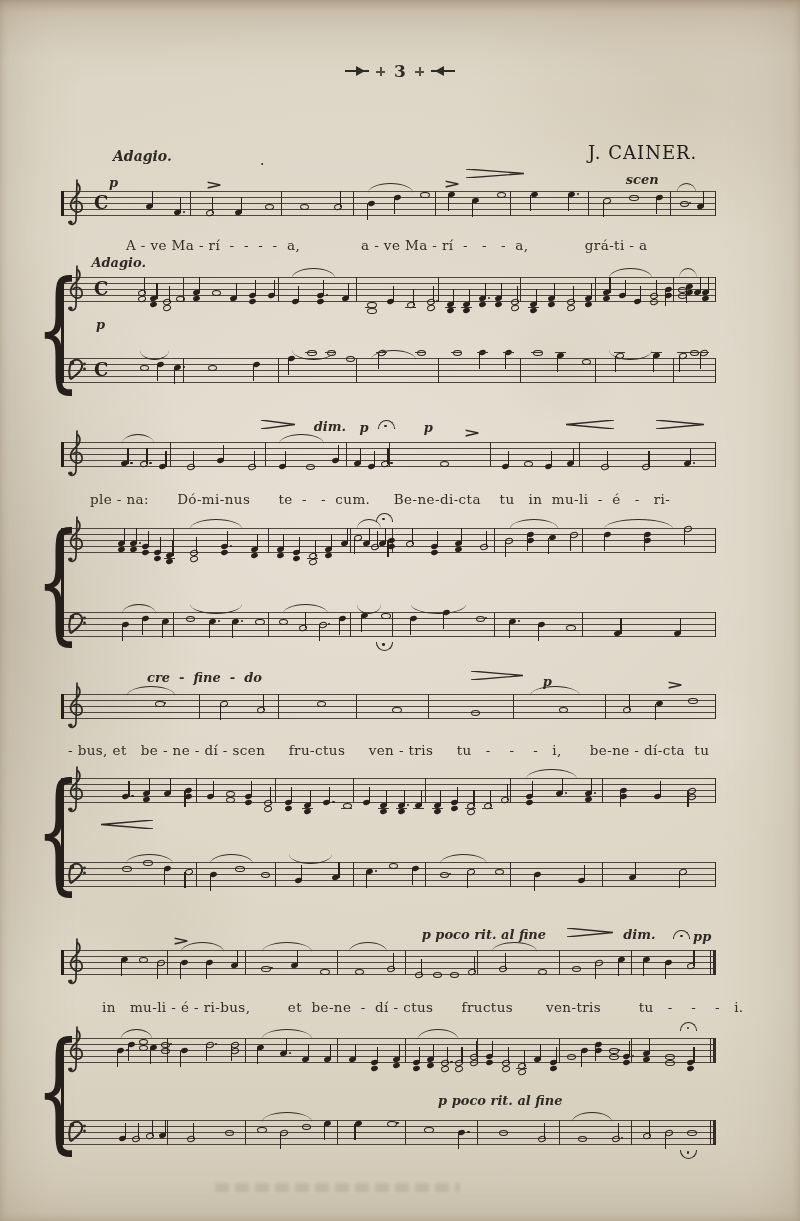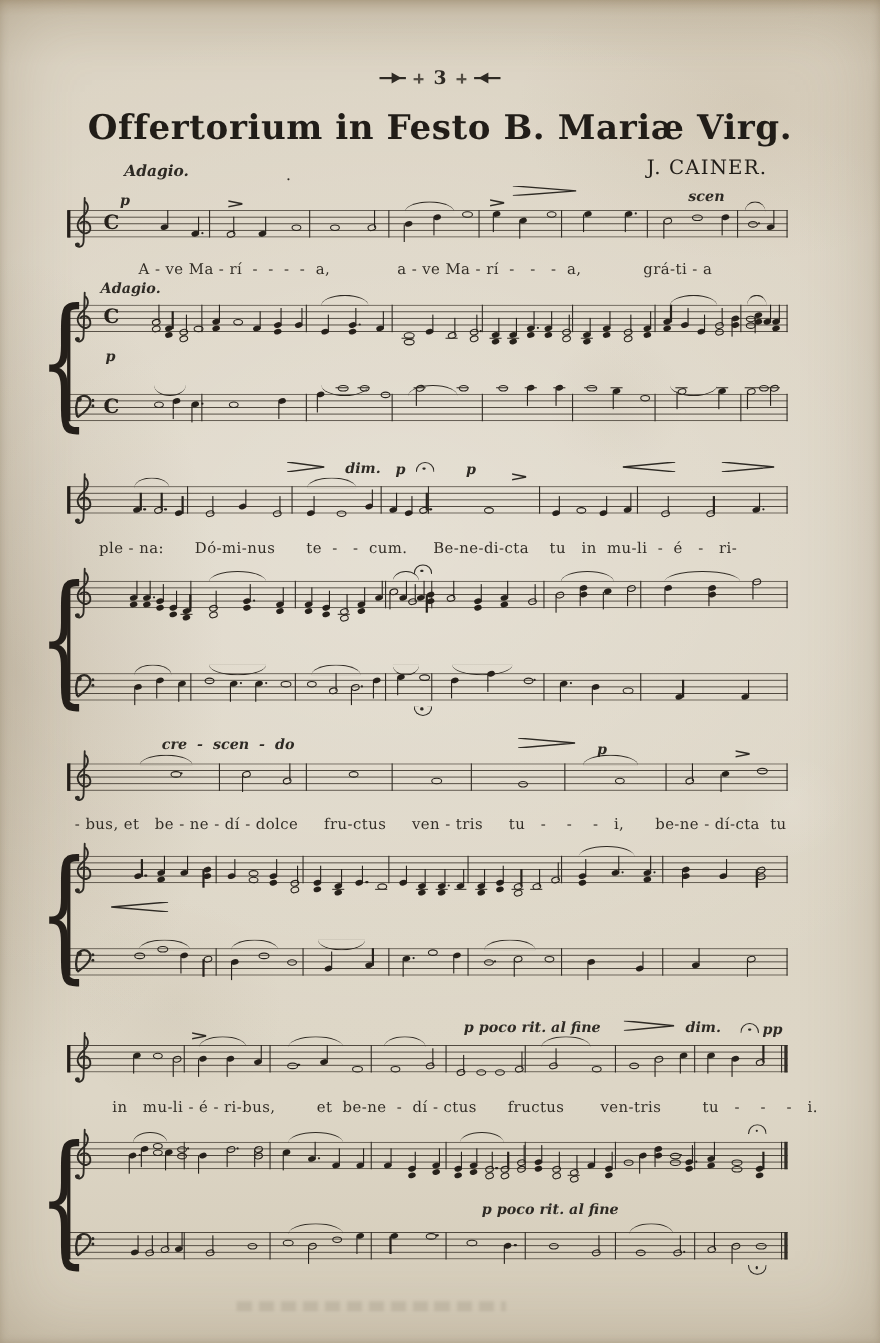--- a/index.html
+++ b/index.html
@@ -68,21 +68,20 @@
   <div class="texture"></div>
 
   <div class="pagenum-row">
     <span class="orn-line l"></span>
     <span class="orn-cross"></span>
     <span class="pagenum">3</span>
     <span class="orn-cross"></span>
     <span class="orn-line r"></span>
   </div>
 
-  <div class="title">Offertorium in Festo B. Mariæ Virg.</div>
   <div class="tempo-main">Adagio.</div>
   <div class="tempo-dot">.</div>
   <div class="composer">J. CAINER.</div>
 
   <div id="score">
       <div class="system vocal" style="top: 191px;">
         <div class="staff" style="top: 0px;">
           <svg width="22" height="54" viewBox="0 0 22 54" style="position: absolute; left: 3px; top: -14px;">
             <path d="M12 6 C16 9 16 15 11 19 C5 24 4 29 8 33 C12 37 18 35 17 29 C16 24 11 23 8 26 M12 3 L11 42 C11 48 5 49 4 45" fill="none" stroke="#2e2a24" stroke-width="1.7" stroke-linecap="round"></path>
             <circle cx="5.5" cy="45.5" r="2.1" fill="#2e2a24"></circle>
@@ -597,22 +596,22 @@
           <div class="note whole" style="left: 408.75px; top: 15.5px;"></div>
           <div class="note whole" style="left: 497.04px; top: 12.5px;"></div>
           <div class="slur" style="left: 467.741px; width: 50.358px; top: -8px;"></div>
           <div class="note hollow" style="left: 560.805px; top: 12.5px;"></div>
           <div class="stem" style="left: 566.805px; top: 0px; height: 16px;"></div>
           <div class="note filled" style="left: 593.505px; top: 6.5px;"></div>
           <div class="stem" style="left: 593.305px; top: 10px; height: 16px;"></div>
           <div class="note whole" style="left: 626.205px; top: 3.5px;"></div>
         </div>
         <div class="startbar" style="top: 0px; height: 25px;"></div>
-        <div class="lyrics" style="left: 6px; top: 48px;">- bus, et   be - ne - dí - dolce     fru-ctus     ven - tris     tu   -    -    -   i,      be-ne - dí-cta  tu</div>
-        <div class="mark-text" style="position: absolute; left: 85.02px; top: -24px;">cre  -  scen  -  do</div>
+        <div class="lyrics" style="left: 6px; top: 48px;">- bus, et   be - ne - dí - scen     fru-ctus     ven - tris     tu   -    -    -   i,      be-ne - dí-cta  tu</div>
+        <div class="mark-text" style="position: absolute; left: 85.02px; top: -24px;">cre  -  fine  -  do</div>
         <svg width="52" height="9" viewBox="0 0 52 9" style="position: absolute; left: 408.75px; top: -23px;">
           <path d="M0 0 L52 4.5 L0 9" fill="none" stroke="#2e2a24" stroke-width="1.3"></path>
         </svg>
         <div class="mark-text" style="position: absolute; left: 480.69px; top: -20px;">p</div>
         <div class="mark-accent" style="position: absolute; left: 608.22px; top: -16px;">&gt;</div>
       </div>
       <div class="system piano" style="top: 778px;">
         <div class="staff" style="top: 0px;">
           <svg width="22" height="54" viewBox="0 0 22 54" style="position: absolute; left: 3px; top: -14px;">
             <path d="M12 6 C16 9 16 15 11 19 C5 24 4 29 8 33 C12 37 18 35 17 29 C16 24 11 23 8 26 M12 3 L11 42 C11 48 5 49 4 45" fill="none" stroke="#2e2a24" stroke-width="1.7" stroke-linecap="round"></path>

